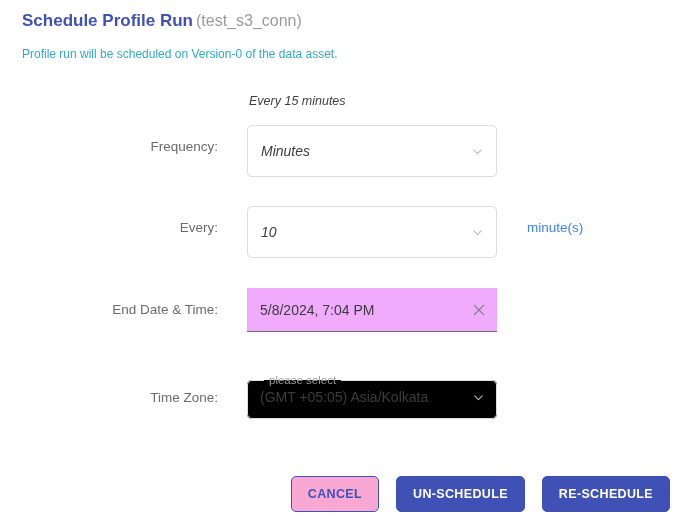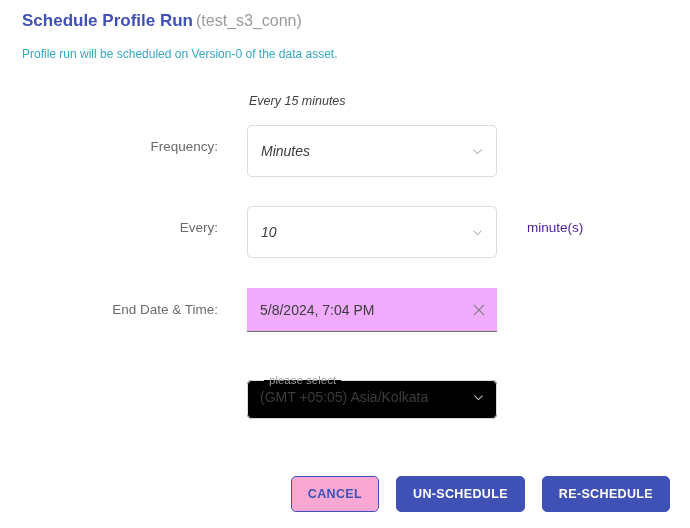--- a/index.html
+++ b/index.html
@@ -84,21 +84,21 @@
   }
   .field {
     position: absolute;
     left: 247px;
     width: 250px;
   }
   .suffix {
     position: absolute;
     left: 527px;
     font-size: 13.5px;
-    color: #4c1d95;
+    color: #3b82f6;
     white-space: nowrap;
   }
 
   
   .select-box {
     box-sizing: border-box;
     height: 52px;
     border: 1px solid #dcdcdc;
     border-radius: 5px;
     background: #fff;
@@ -284,20 +284,21 @@
           <svg viewBox="0 0 24 24" width="16" height="16" fill="none" stroke="#7d7d7d" stroke-width="1.7" stroke-linecap="round">
               <line x1="5" y1="5" x2="19" y2="19"></line>
               <line x1="19" y1="5" x2="5" y2="19"></line>
             </svg>
         </span>
       </div>
     </div>
   </div>
 
   <div class="row" style="height:70px;">
+    <div class="row-label" style="top:32px;">Time Zone:</div>
     <div class="field" style="top:17px;">
       <div class="fieldset-box">
         <fieldset>
           <legend>please select</legend>
         </fieldset>
         <span class="fieldset-value">(GMT +05:05) Asia/Kolkata</span>
         <span class="chevron">
           <svg viewBox="0 0 24 24" width="13" height="13" fill="none" stroke="#b9b9b9" stroke-width="2" stroke-linecap="round" stroke-linejoin="round">
               <polyline points="5,9 12,16 19,9"></polyline>
             </svg>

